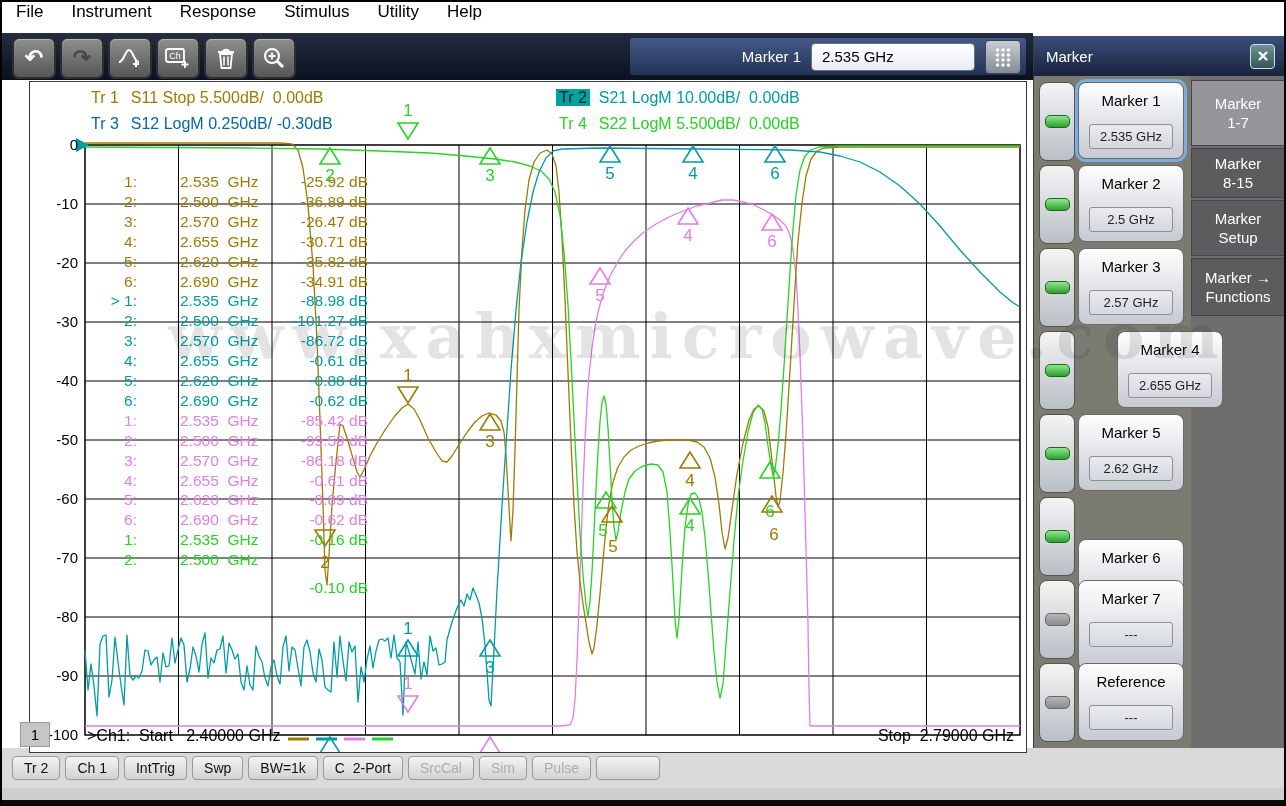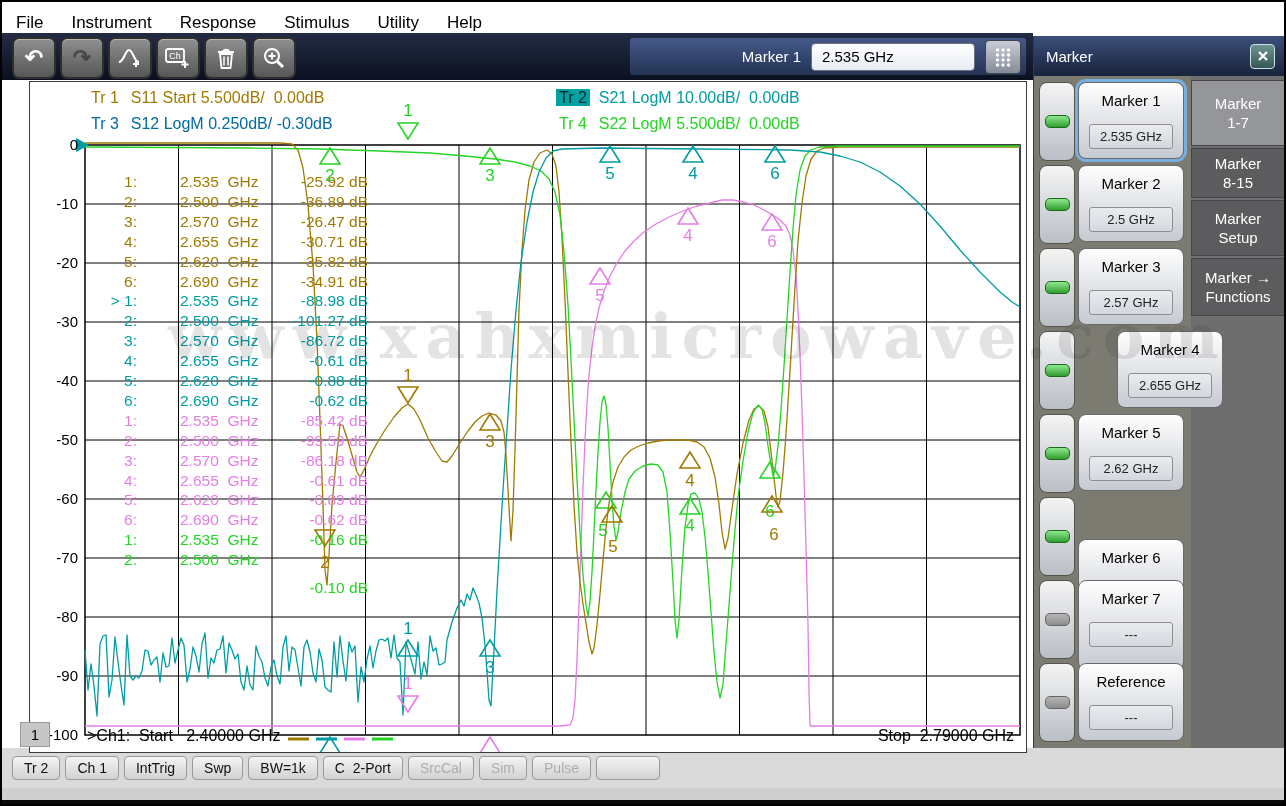--- a/index.html
+++ b/index.html
@@ -2,21 +2,21 @@
 <html><head>
 <meta charset="utf-8">
 <style>
   html,body{margin:0;padding:0;background:#555;}
   #window{position:relative;width:1286px;height:806px;background:#fff;overflow:hidden;
           font-family:"Liberation Sans",sans-serif;}
   .frame{position:absolute;inset:0;border:2px solid #000;pointer-events:none;z-index:200;}
 
   
   #menubar{position:absolute;left:2px;top:2px;width:1282px;height:31px;background:#fff;
-           display:flex;align-items:flex-end;z-index:5;}
+           display:flex;align-items:flex-start;z-index:5;}
   .menu-item{padding:0 14px;font-size:17px;color:#000;cursor:default;}
 
   
   #toolbar{position:absolute;left:2px;top:33px;width:1031px;height:47px;
            background:linear-gradient(#232c44,#0a101f);z-index:4;}
   .tbtn{position:absolute;top:4px;width:40px;height:38px;border-radius:7px;
         background:linear-gradient(#8f8f8f,#565656);border:2px solid #2e2e2e;
         box-shadow:inset 0 1px 0 rgba(255,255,255,.35);display:flex;align-items:center;justify-content:center;}
   .tbtn svg{display:block;}
   #marker-entry{position:absolute;right:7px;top:5px;width:396px;height:37px;border-radius:3px;
@@ -273,21 +273,21 @@
         <g>
           <polygon points="330,737 320,753 340,753" fill="none" stroke="#009ca4" stroke-width="1.6"></polygon>
           <text x="330" y="768" text-anchor="middle" fill="#009ca4" font-size="17px" font-family="Liberation Sans, sans-serif">2</text>
         </g>
         <g>
           <polygon points="490,737 480,753 500,753" fill="none" stroke="#e47de4" stroke-width="1.6"></polygon>
           <text x="490" y="768" text-anchor="middle" fill="#e47de4" font-size="17px" font-family="Liberation Sans, sans-serif">3</text>
         </g>
       </svg>
     <div id="legend">
-        <div class="legend-entry" style="left: 58px; top: 7px; color: rgb(160, 122, 0);"><span class="tr-id">Tr 1</span><span>  S11 Start 5.500dB/  0.00dB</span></div>
+        <div class="legend-entry" style="left: 58px; top: 7px; color: rgb(160, 122, 0);"><span class="tr-id">Tr 1</span><span>  S11 Stop 5.500dB/  0.00dB</span></div>
         <div class="legend-entry" style="left: 526px; top: 7px; color: rgb(0, 156, 164);"><span class="tr-id active">Tr 2</span><span>  S21 LogM 10.00dB/  0.00dB</span></div>
         <div class="legend-entry" style="left: 58px; top: 33px; color: #0369a1;"><span class="tr-id">Tr 3</span><span>  S12 LogM 0.250dB/ -0.30dB</span></div>
         <div class="legend-entry" style="left: 526px; top: 33px; color: rgb(37, 212, 37);"><span class="tr-id">Tr 4</span><span>  S22 LogM 5.500dB/  0.00dB</span></div>
       </div>
     <div id="readout">
         <div class="rrow" style="position: absolute; left: 0px; top: 90px; height: 20px; width: 360px; color: rgb(160, 122, 0);">
           <span style="left: 38px; width: 69px; text-align: right;">1:</span>
           <span style="left: 150px;">2.535  GHz</span>
           <span style="left: 218px; width: 120px; text-align: right;">-25.92 dB</span>
         </div>

